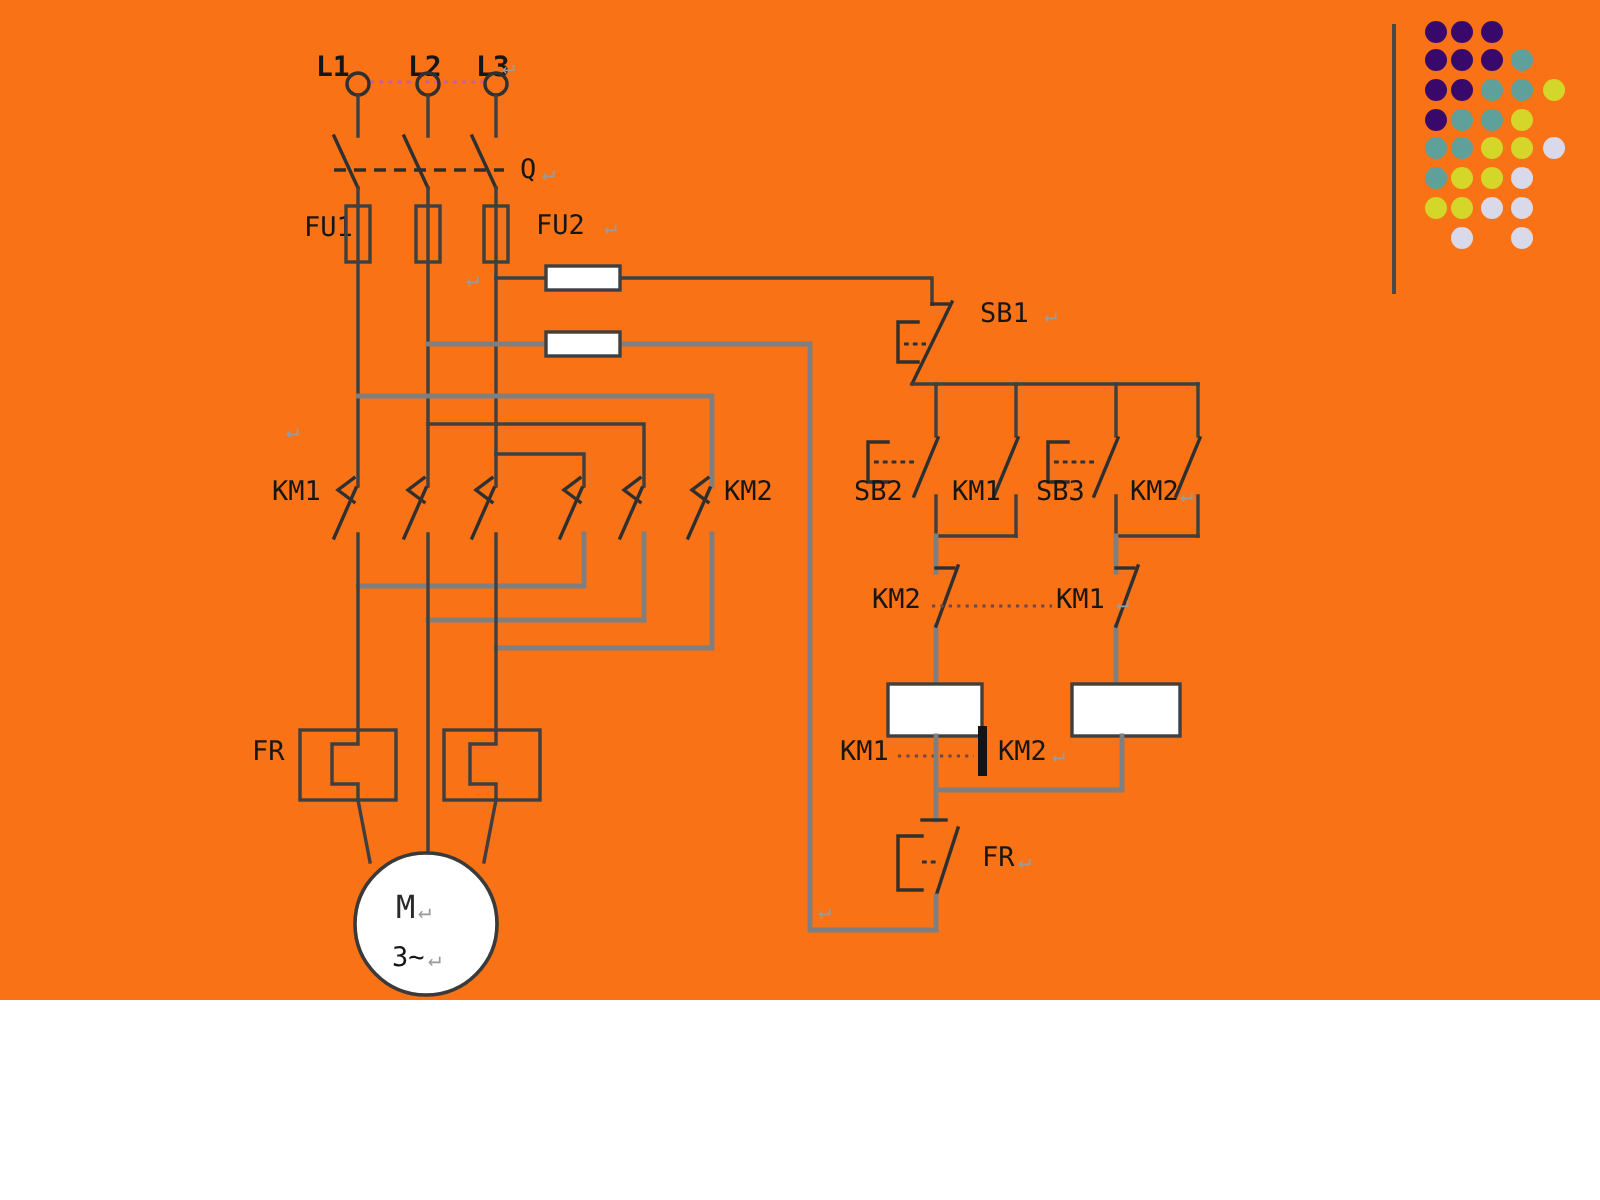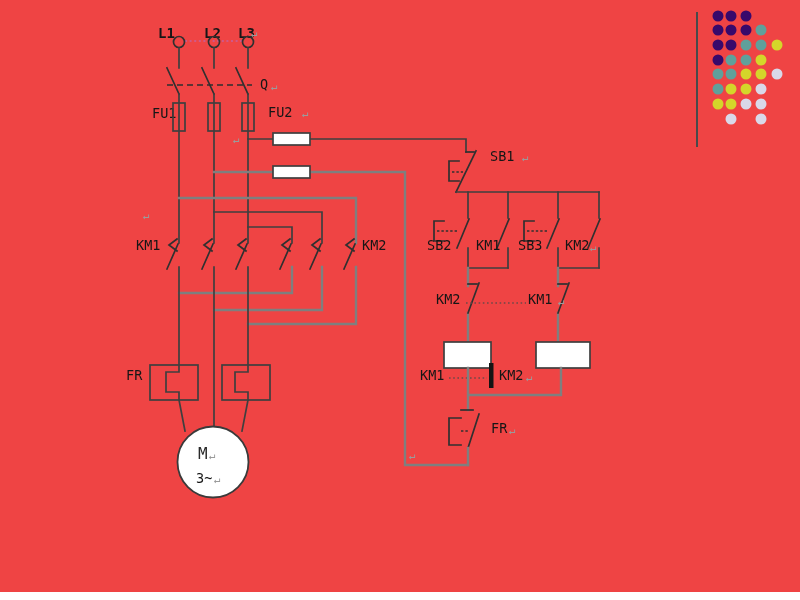--- a/index.html
+++ b/index.html
@@ -1,16 +1,16 @@
 <!DOCTYPE html>
 <html><head>
 <meta charset="utf-8">
 <style>
   html,body{margin:0;padding:0;background:#fff;}
-  .slide{position:relative;width:800px;height:592px;background:#ef4444;overflow:hidden;
+  .slide{position:relative;width:800px;height:500px;background:#f97316;overflow:hidden;
          font-family:"DejaVu Sans Mono", monospace;}
   svg{display:block;}
   
   .wd{stroke:#3f3f3f;stroke-width:1.7;fill:none;stroke-linecap:square;}
   .wg{stroke:#7f7f7f;stroke-width:2.4;fill:none;stroke-linecap:square;}
   .sym{stroke:#303030;stroke-width:1.7;fill:none;stroke-linecap:square;}
   .boxw{stroke:#3f3f3f;stroke-width:1.7;fill:#ffffff;}
   .boxn{stroke:#3f3f3f;stroke-width:1.7;fill:none;}
   .dashq{stroke:#2e2e2e;stroke-width:1.7;fill:none;stroke-dasharray:6 4;}
   .dotpink{stroke:#c75f9f;stroke-width:1.5;fill:none;stroke-dasharray:2 2.6;}

